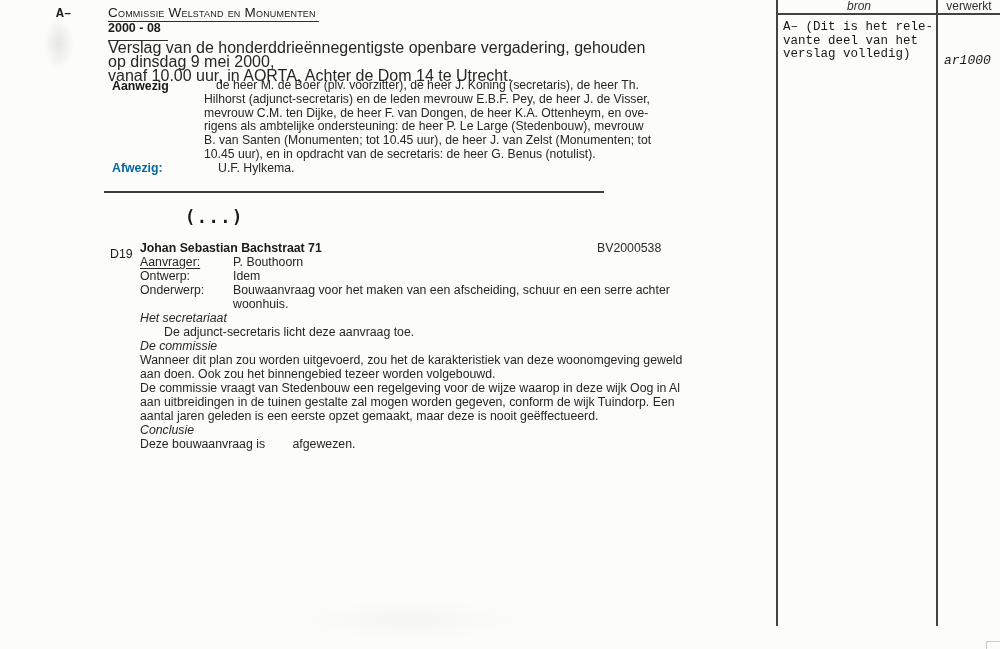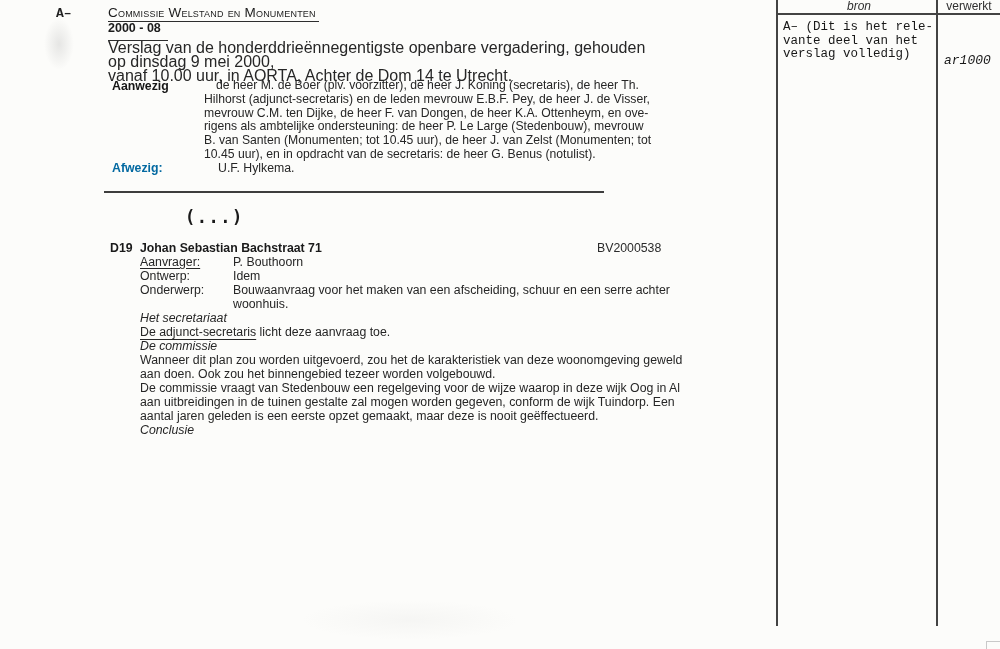--- a/index.html
+++ b/index.html
@@ -36,30 +36,30 @@
 
   .rule{position:absolute;left:104px;top:191px;width:500px;height:2px;background:#3d3d3d;}
 
   .ellipsis{position:absolute;left:185px;top:207px;
     font-family:"DejaVu Sans Mono",monospace;font-weight:bold;font-size:17px;
     letter-spacing:1.5px;color:#1a1a1a;}
 
   
   .case{position:absolute;left:110px;top:241px;width:580px;font-size:12.3px;line-height:14px;}
   .case-header{position:relative;height:14px;}
-  .case-number{position:absolute;left:0;top:0;font-weight:bold;color:#1a1a1a;}
+  .case-number{position:absolute;left:0;top:6px;font-weight:normal;color:#1a1a1a;}
   .case-address{position:absolute;left:30px;top:0;font-weight:bold;color:#1a1a1a;}
   .case-file{position:absolute;left:462px;top:0;color:#2b2b2b;margin-left:25px;}
   .field-row{margin-left:30px;}
   .field-label{display:inline-block;width:93px;vertical-align:top;}
   .field-label.u-label{text-decoration:underline;text-underline-offset:2px;}
   .field-value{display:inline-block;width:440px;vertical-align:top;white-space:pre-line;}
   .para{margin-left:30px;white-space:pre-line;width:545px;}
   .it{font-style:italic;}
-  .u{text-decoration:underline;text-underline-offset:2.5px;}
+  .u{text-underline-offset:2.5px;margin-left:24px;}
 
   
   .vline{position:absolute;top:0;width:2px;height:626px;background:#434343;}
   .vline-1{left:776px;}
   .vline-2{left:936px;}
   .hline{position:absolute;left:776px;top:13px;width:224px;height:1.6px;background:#434343;}
   .col-label{position:absolute;top:0;height:13px;line-height:12px;
     text-align:center;font-size:12px;color:#303030;}
   .col-label-bron{left:764px;width:190px;font-style:italic;}
   .col-label-verwerkt{left:938px;width:62px;}
@@ -124,20 +124,21 @@
     <div class="para"><span class="u">De adjunct-secretaris</span><span> licht deze aanvraag toe.</span></div>
 
     <div class="para it">De commissie</div>
     <div class="para">Wanneer dit plan zou worden uitgevoerd, zou het de karakteristiek van deze woonomgeving geweld
 aan doen. Ook zou het binnengebied tezeer worden volgebouwd.</div>
     <div class="para">De commissie vraagt van Stedenbouw een regelgeving voor de wijze waarop in deze wijk Oog in Al
 aan uitbreidingen in de tuinen gestalte zal mogen worden gegeven, conform de wijk Tuindorp. Een
 aantal jaren geleden is een eerste opzet gemaakt, maar deze is nooit geëffectueerd.</div>
 
     <div class="para it">Conclusie</div>
+    <div class="para"><span>Deze bouwaanvraag is </span><span class="u">afgewezen</span><span>.</span></div>
   </div>
 
   <div class="vline vline-1"></div>
   <div class="vline vline-2"></div>
   <div class="hline"></div>
   <div class="col-label col-label-bron">bron</div>
   <div class="col-label col-label-verwerkt">verwerkt</div>
   <div class="bron-note">A– (Dit is het rele-
 vante deel van het
 verslag volledig)</div>

